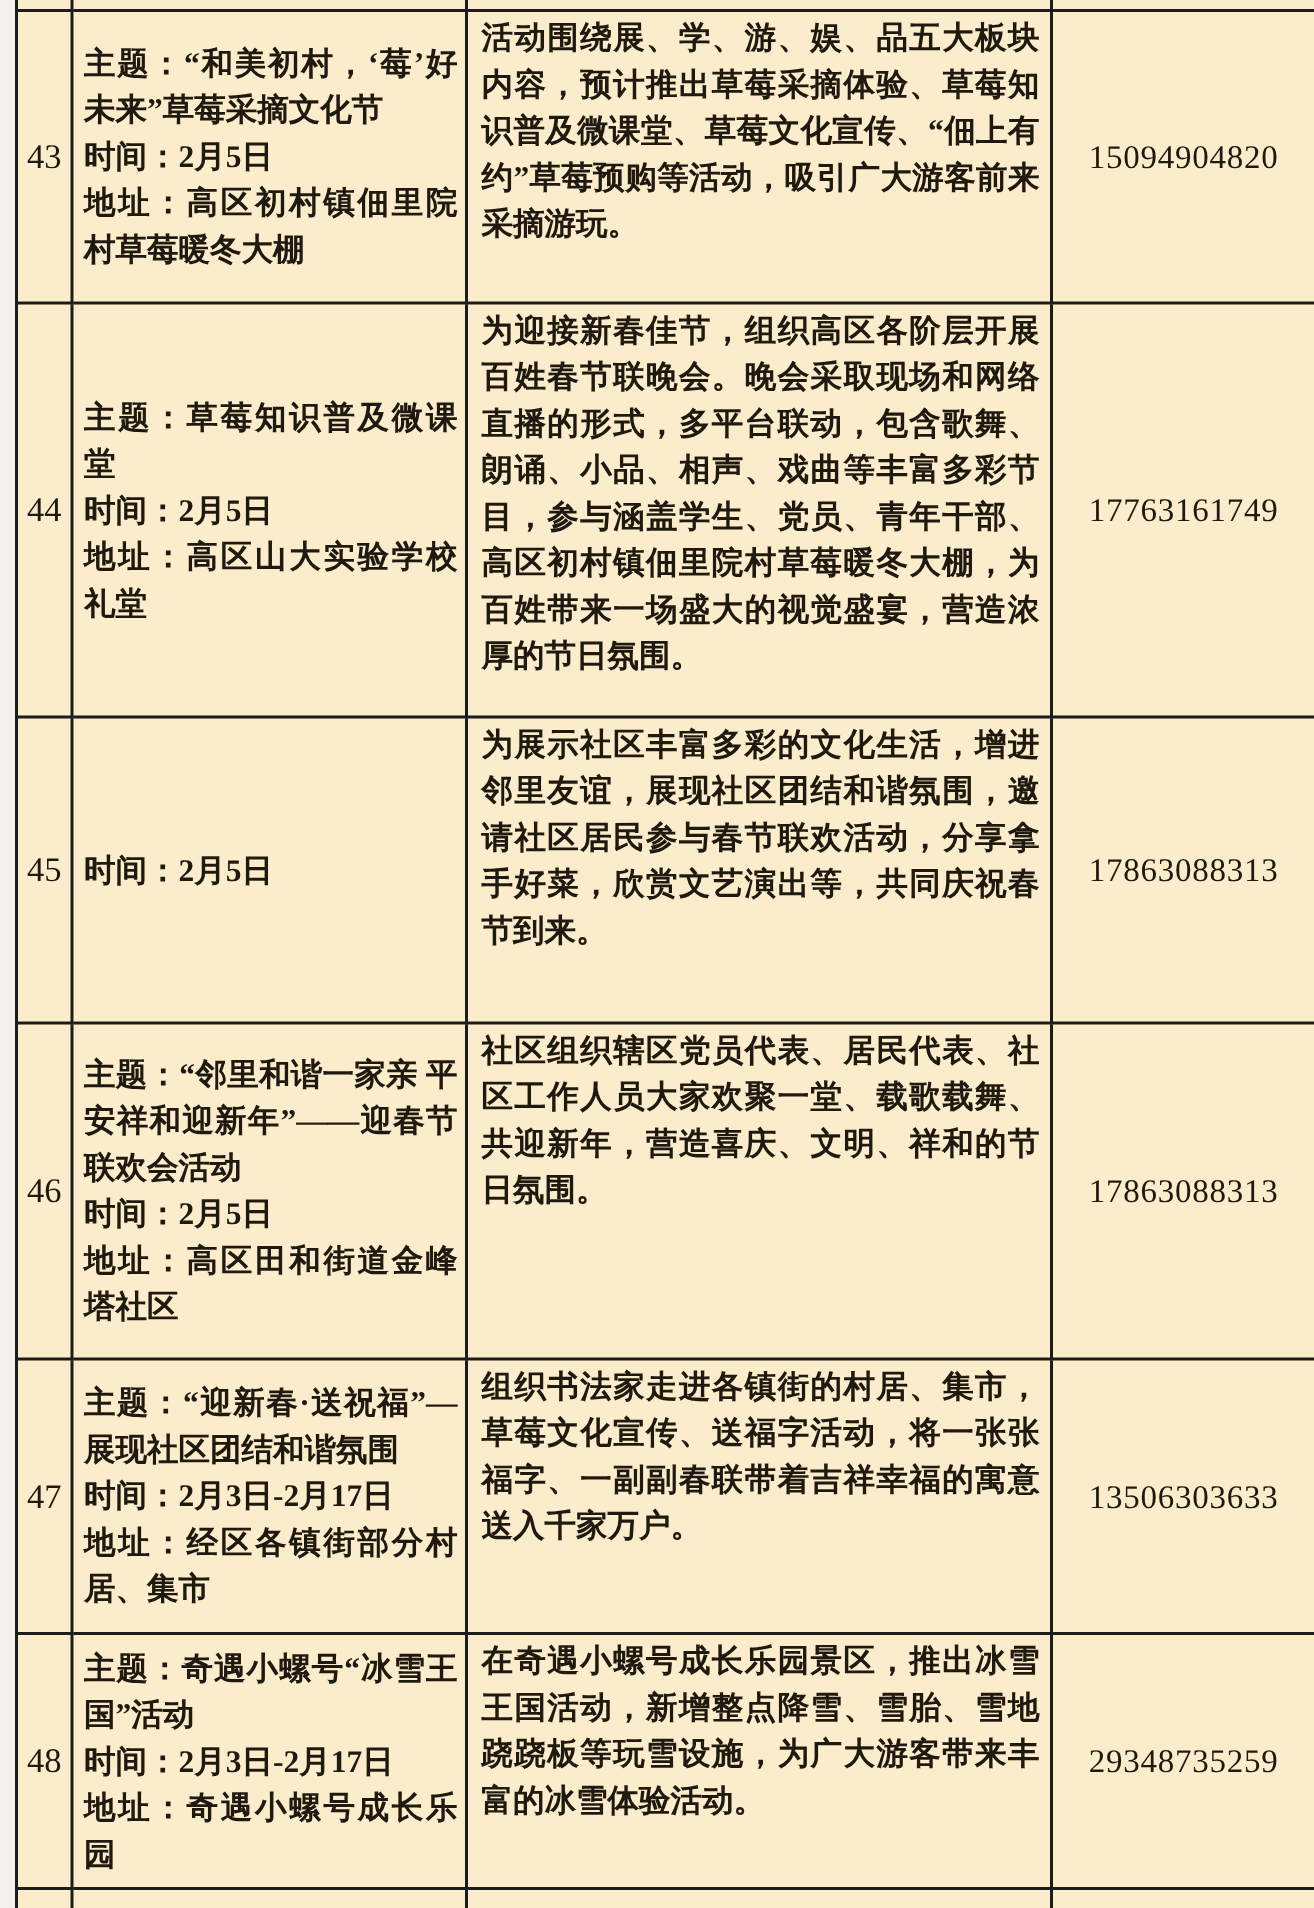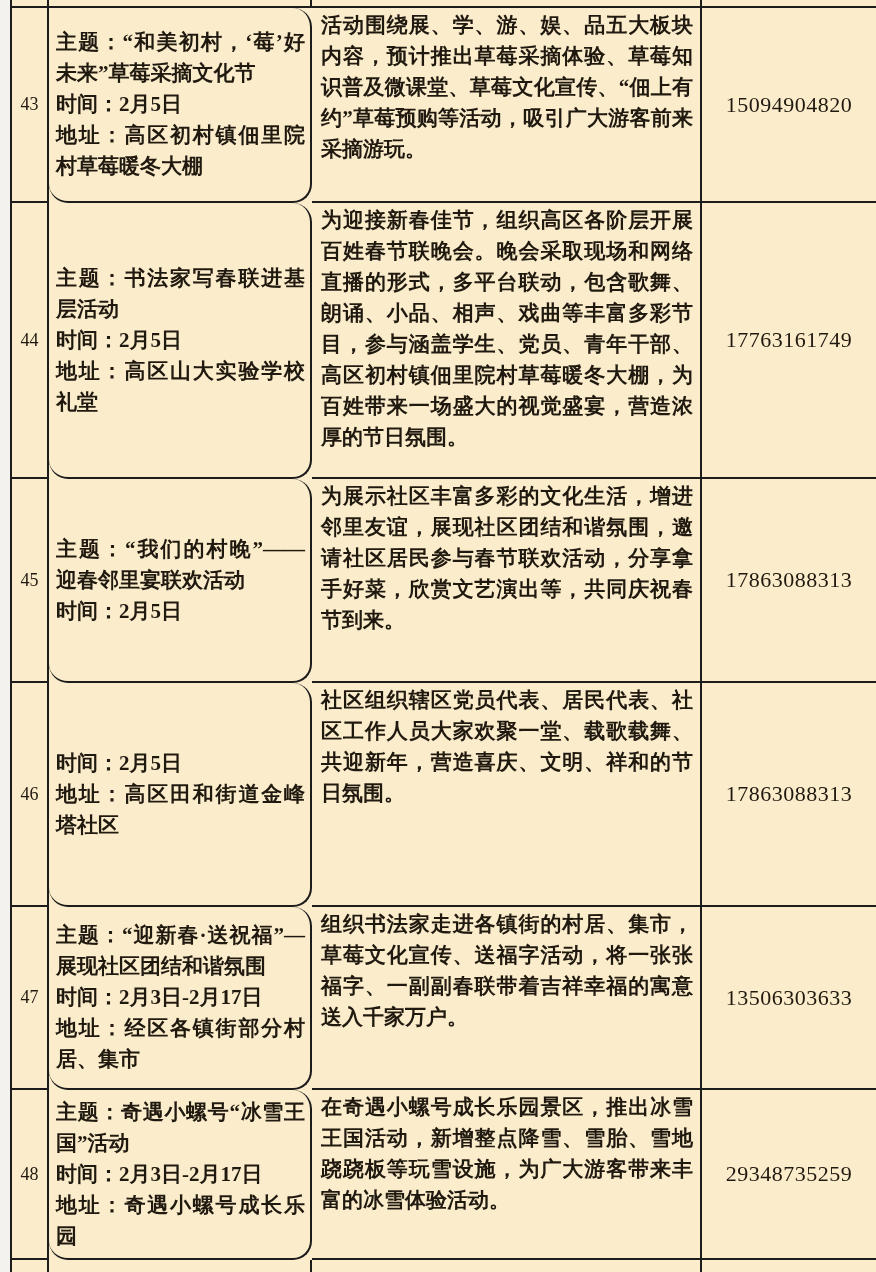--- a/index.html
+++ b/index.html
@@ -28,28 +28,27 @@
     border-right:2px solid #1c1c1c;
     border-bottom:2px solid #1c1c1c;
     box-sizing:border-box;
     overflow:hidden;
     color:#201910;
   }
   .c.last{border-right:none;}
   .c.bottom-sliver{border-bottom:none;}
   .num{
     display:flex;align-items:center;justify-content:center;
-    font-size:18px;font-weight:400;
+    font-size:23px;font-weight:400;
   }
   .theme{
     display:flex;flex-direction:column;justify-content:center;
     padding:2px 5px 2px 7px;
     font-size:21px;font-weight:700;
     line-height:31px;
-    border-radius:19px;
   }
   .theme div{
     text-align:justify;
     text-justify:inter-character;
   }
   .desc{
     display:flex;flex-direction:column;
     padding:2px 7px 2px 9px;
     font-size:21px;font-weight:700;
     line-height:31px;
@@ -84,41 +83,41 @@
       <div>时间：2月5日</div>
       <div>地址：高区初村镇佃里院村草莓暖冬大棚</div>
     </div>
     <div class="c desc">
       <p>活动围绕展、学、游、娱、品五大板块内容，预计推出草莓采摘体验、草莓知识普及微课堂、草莓文化宣传、“佃上有约”草莓预购等活动，吸引广大游客前来采摘游玩。</p>
     </div>
     <div class="c last phone">15094904820</div>
 
     <div class="c num">44</div>
     <div class="c theme">
-      <div>主题：书法家写春联进基层活动</div>
+      <div>主题：草莓知识普及微课堂</div>
       <div>时间：2月5日</div>
       <div>地址：高区山大实验学校礼堂</div>
     </div>
     <div class="c desc">
       <p>为迎接新春佳节，组织高区各阶层开展百姓春节联晚会。晚会采取现场和网络直播的形式，多平台联动，包含歌舞、朗诵、小品、相声、戏曲等丰富多彩节目，参与涵盖学生、党员、青年干部、高区初村镇佃里院村草莓暖冬大棚，为百姓带来一场盛大的视觉盛宴，营造浓厚的节日氛围。</p>
     </div>
     <div class="c last phone">17763161749</div>
 
     <div class="c num">45</div>
     <div class="c theme">
-      <div>主题：“我们的村晚”——迎春邻里宴联欢活动</div>
       <div>时间：2月5日</div>
     </div>
     <div class="c desc">
       <p>为展示社区丰富多彩的文化生活，增进邻里友谊，展现社区团结和谐氛围，邀请社区居民参与春节联欢活动，分享拿手好菜，欣赏文艺演出等，共同庆祝春节到来。</p>
     </div>
     <div class="c last phone">17863088313</div>
 
     <div class="c num">46</div>
     <div class="c theme">
+      <div>主题：“邻里和谐一家亲 平安祥和迎新年”——迎春节联欢会活动</div>
       <div>时间：2月5日</div>
       <div>地址：高区田和街道金峰塔社区</div>
     </div>
     <div class="c desc">
       <p>社区组织辖区党员代表、居民代表、社区工作人员大家欢聚一堂、载歌载舞、共迎新年，营造喜庆、文明、祥和的节日氛围。</p>
     </div>
     <div class="c last phone">17863088313</div>
 
     <div class="c num">47</div>
     <div class="c theme">

